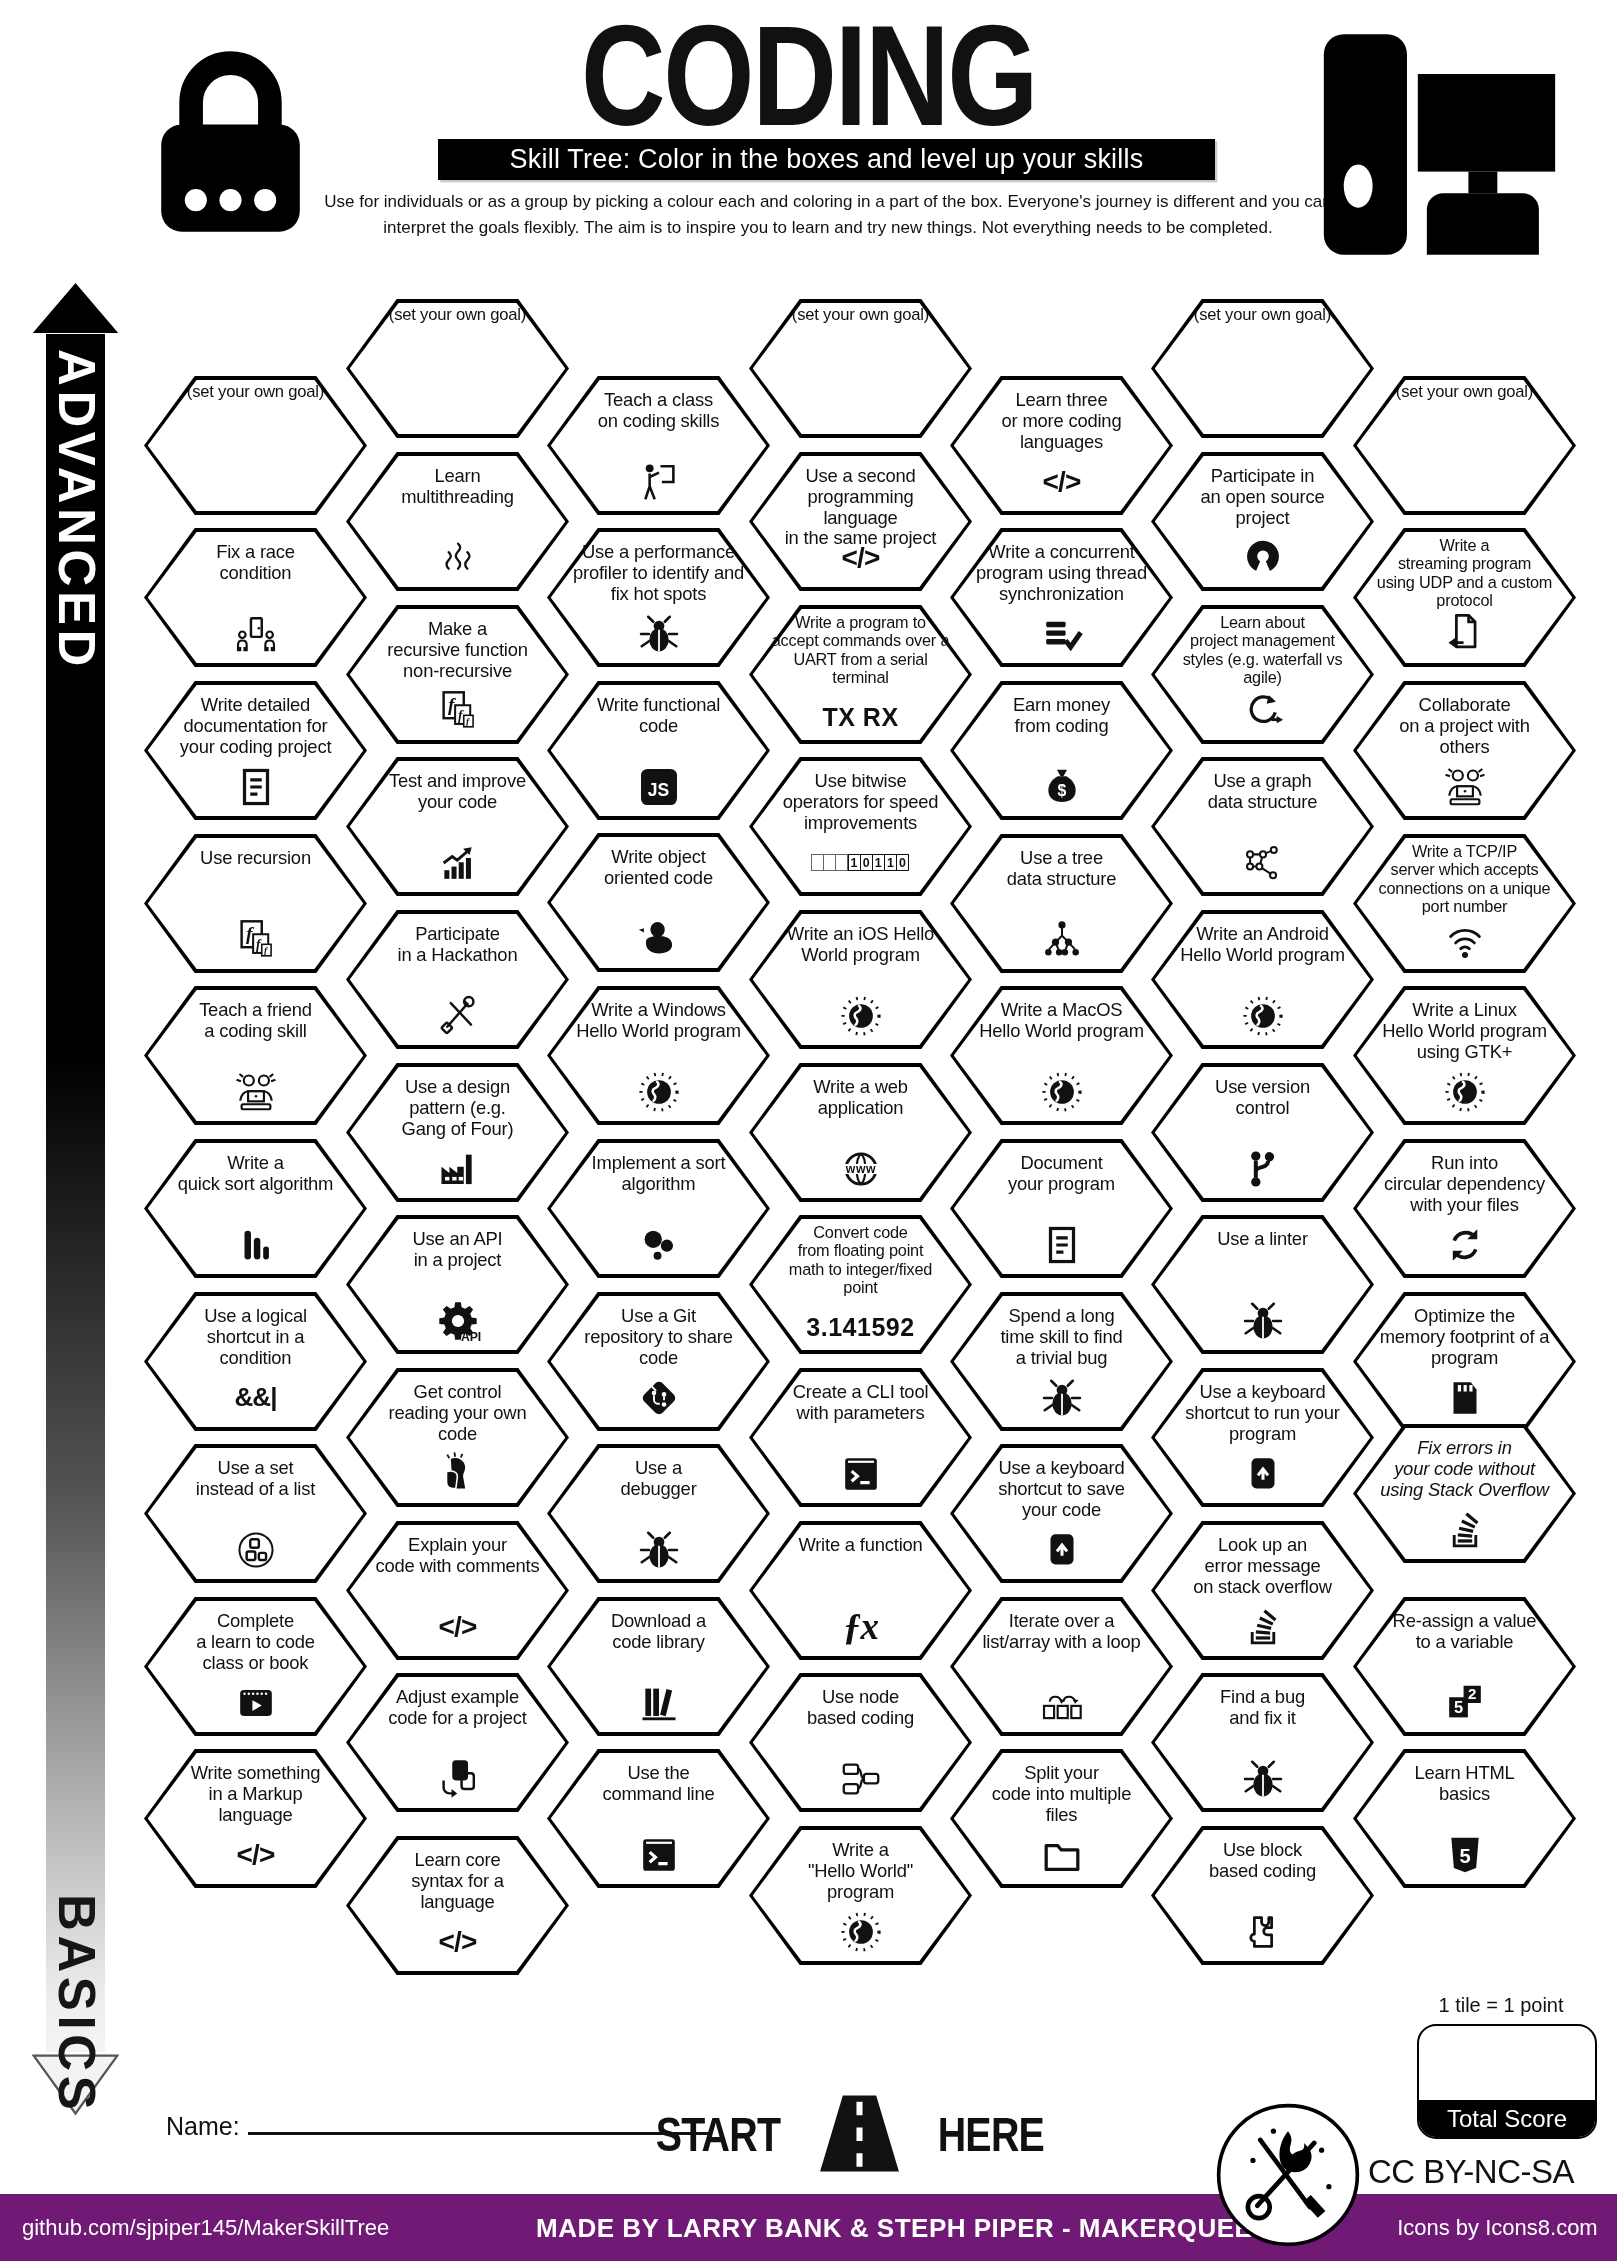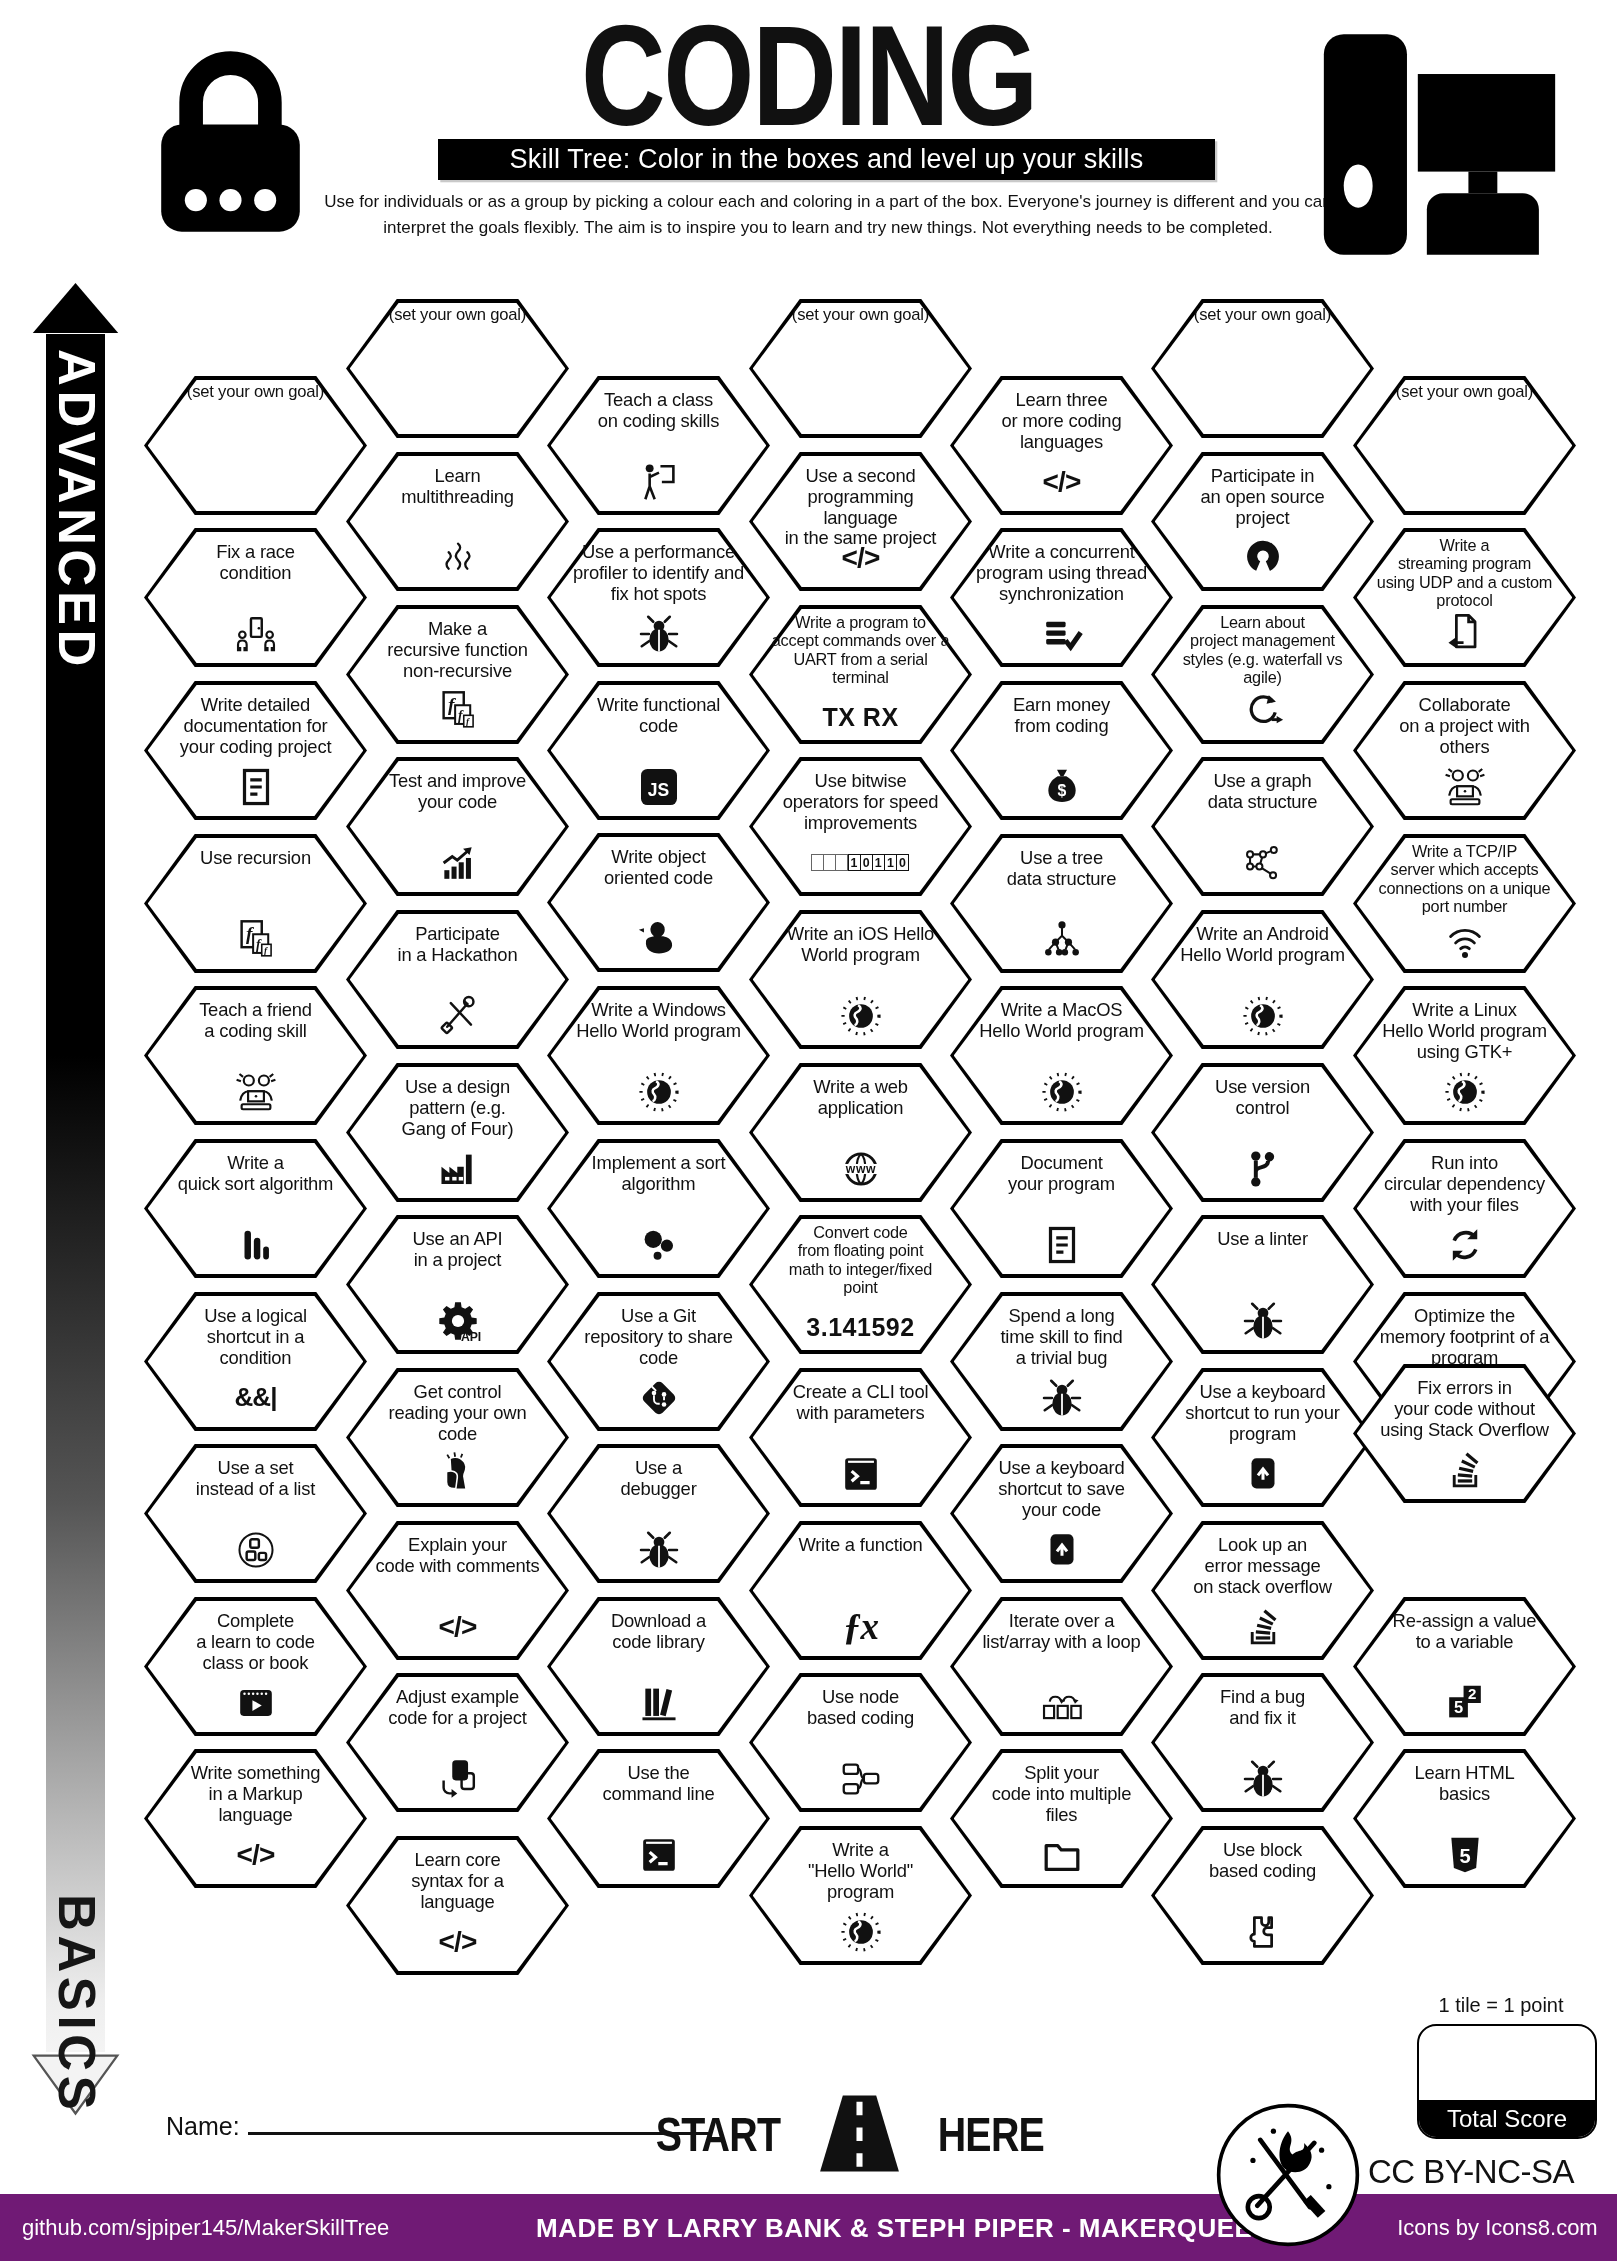--- a/index.html
+++ b/index.html
@@ -1234,21 +1234,21 @@
               <path d="M16 10h24l8 10v34H16z" fill="#111"></path>
               <g fill="#fff">
                 <rect x="22" y="14" width="4.5" height="9"></rect>
                 <rect x="30" y="14" width="4.5" height="9"></rect>
                 <rect x="38" y="14" width="4.5" height="9"></rect>
               </g>
             </svg>
           </div>
         </div>
       </div>
-      <div class="hex" style="left: 1353px; top: 1364px;">
+      <div class="hex" style="left: 1353px; top: 1424px; font-style: italic;">
         <div class="hex-border"></div>
         <div class="hex-fill"></div>
         <div class="hex-content">
           <div class="hex-label">Fix errors in
 your code without
 using Stack Overflow</div>
           <div class="hex-icon">
             <svg viewBox="0 0 64 64">
               <path d="M17 39v15h30V39" fill="none" stroke="#111" stroke-width="4"></path>
               <g fill="#111">

